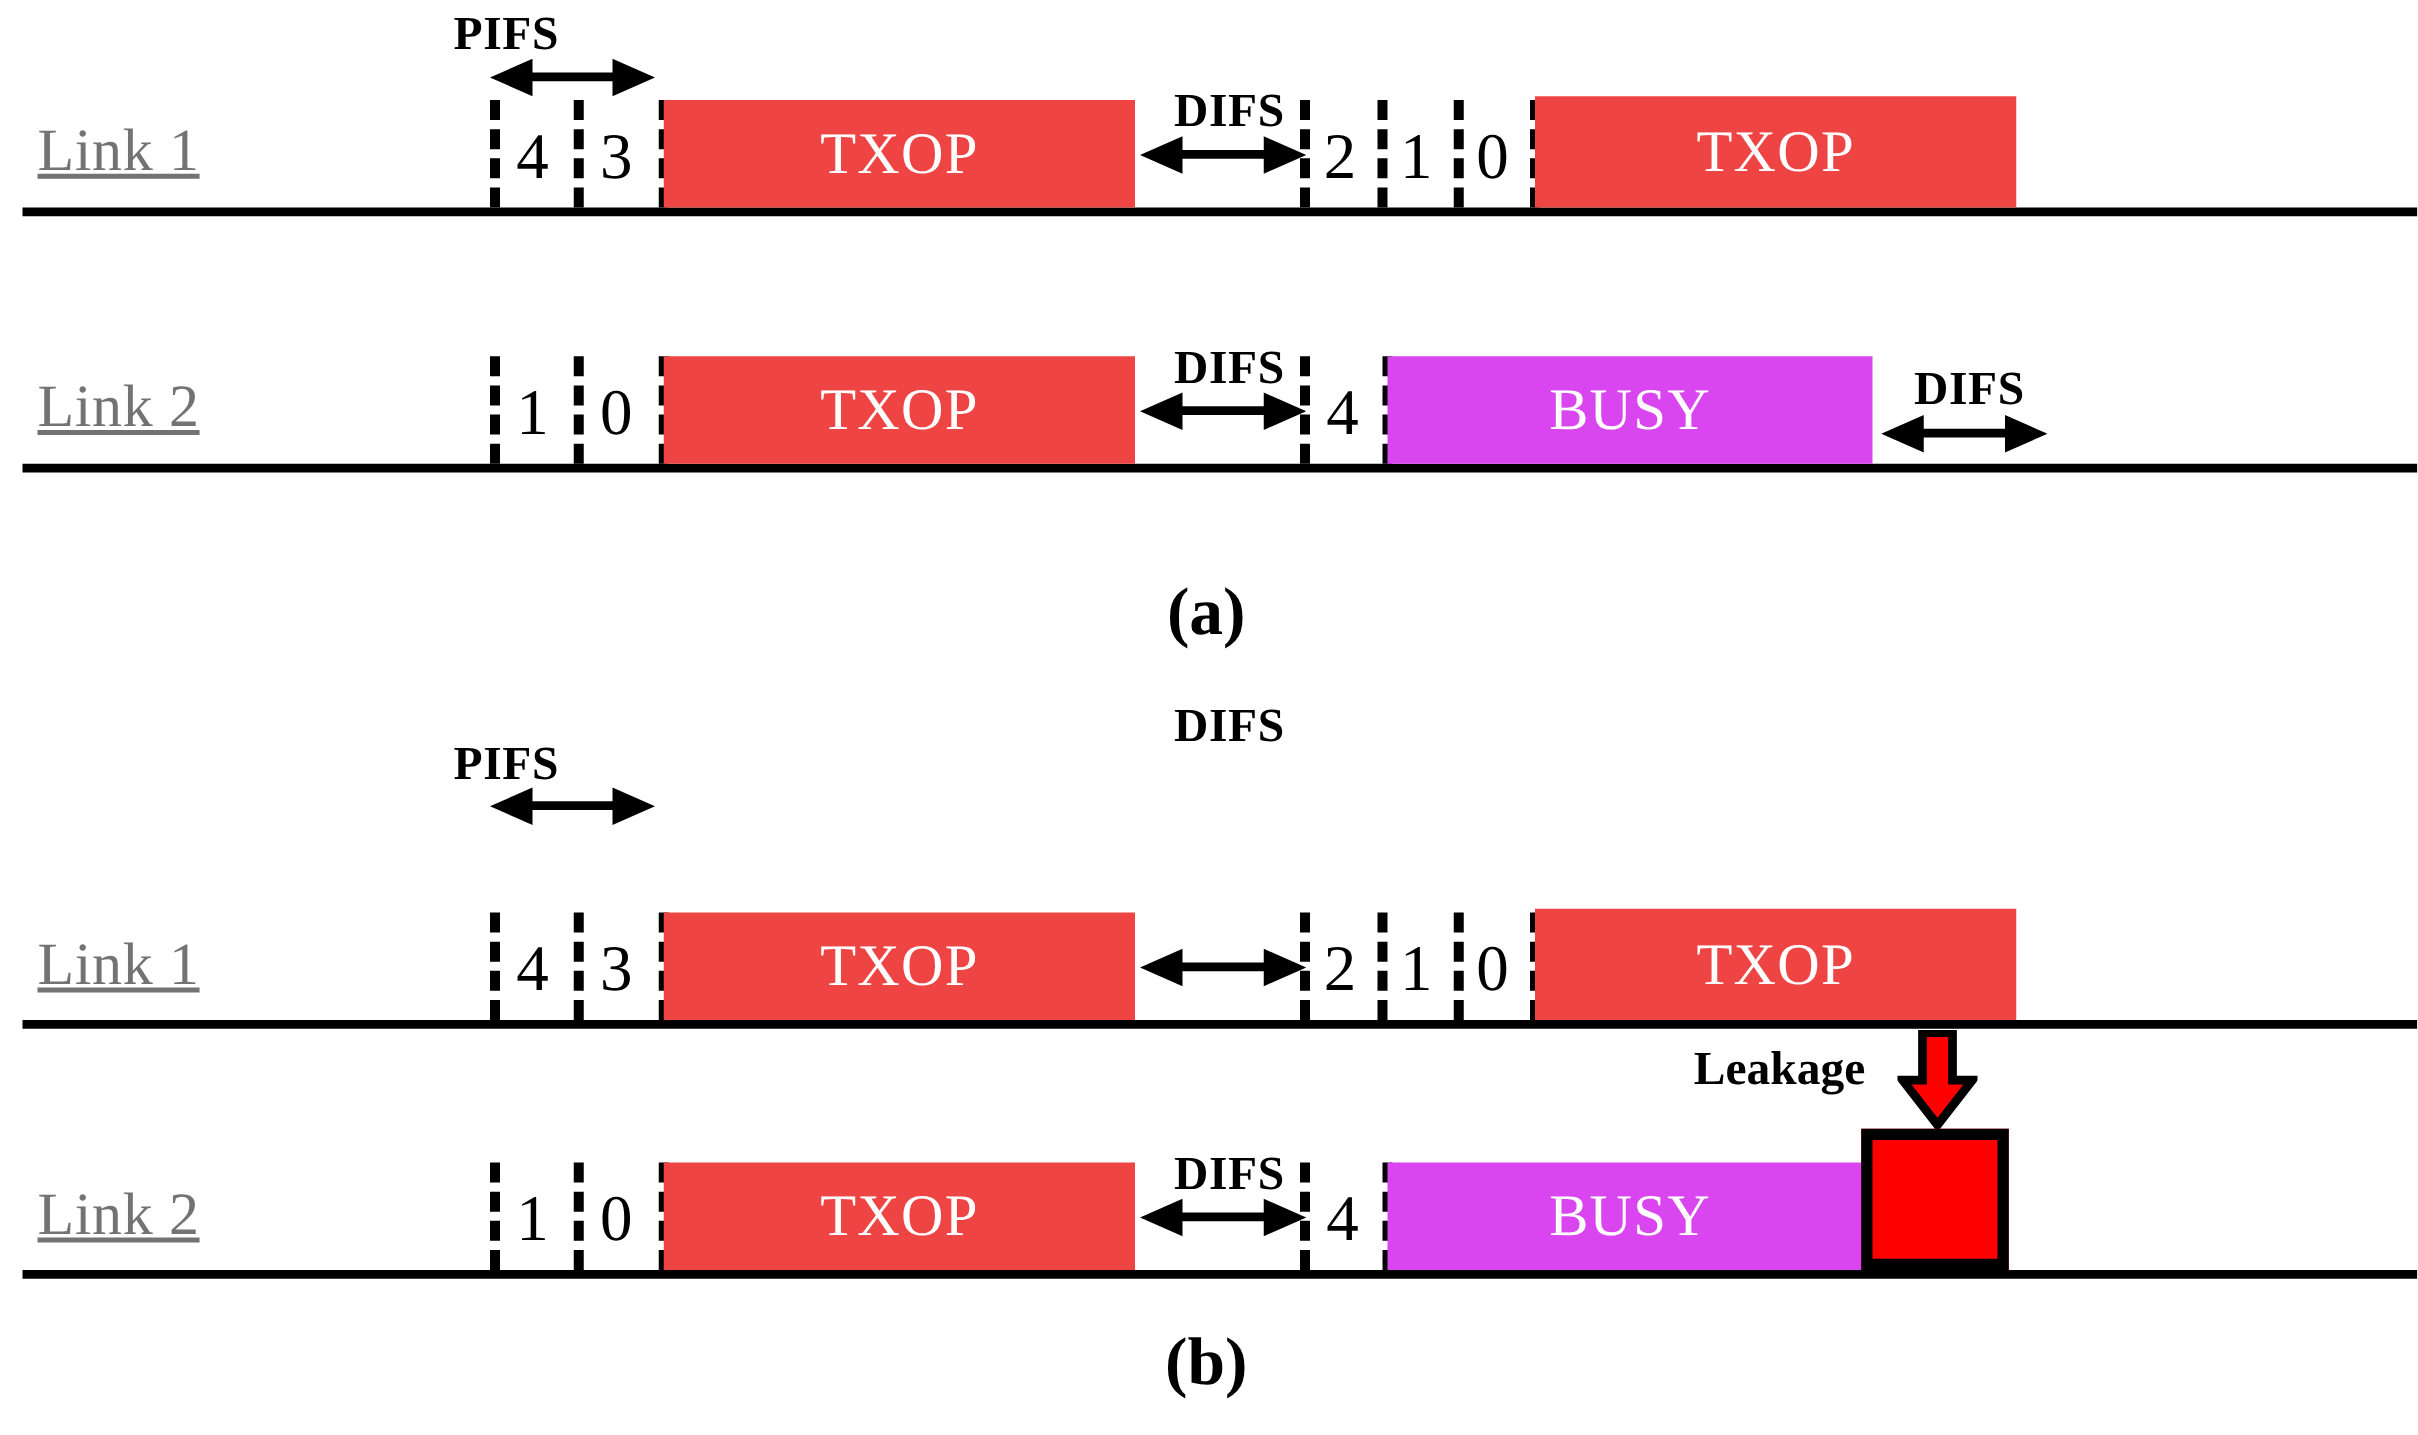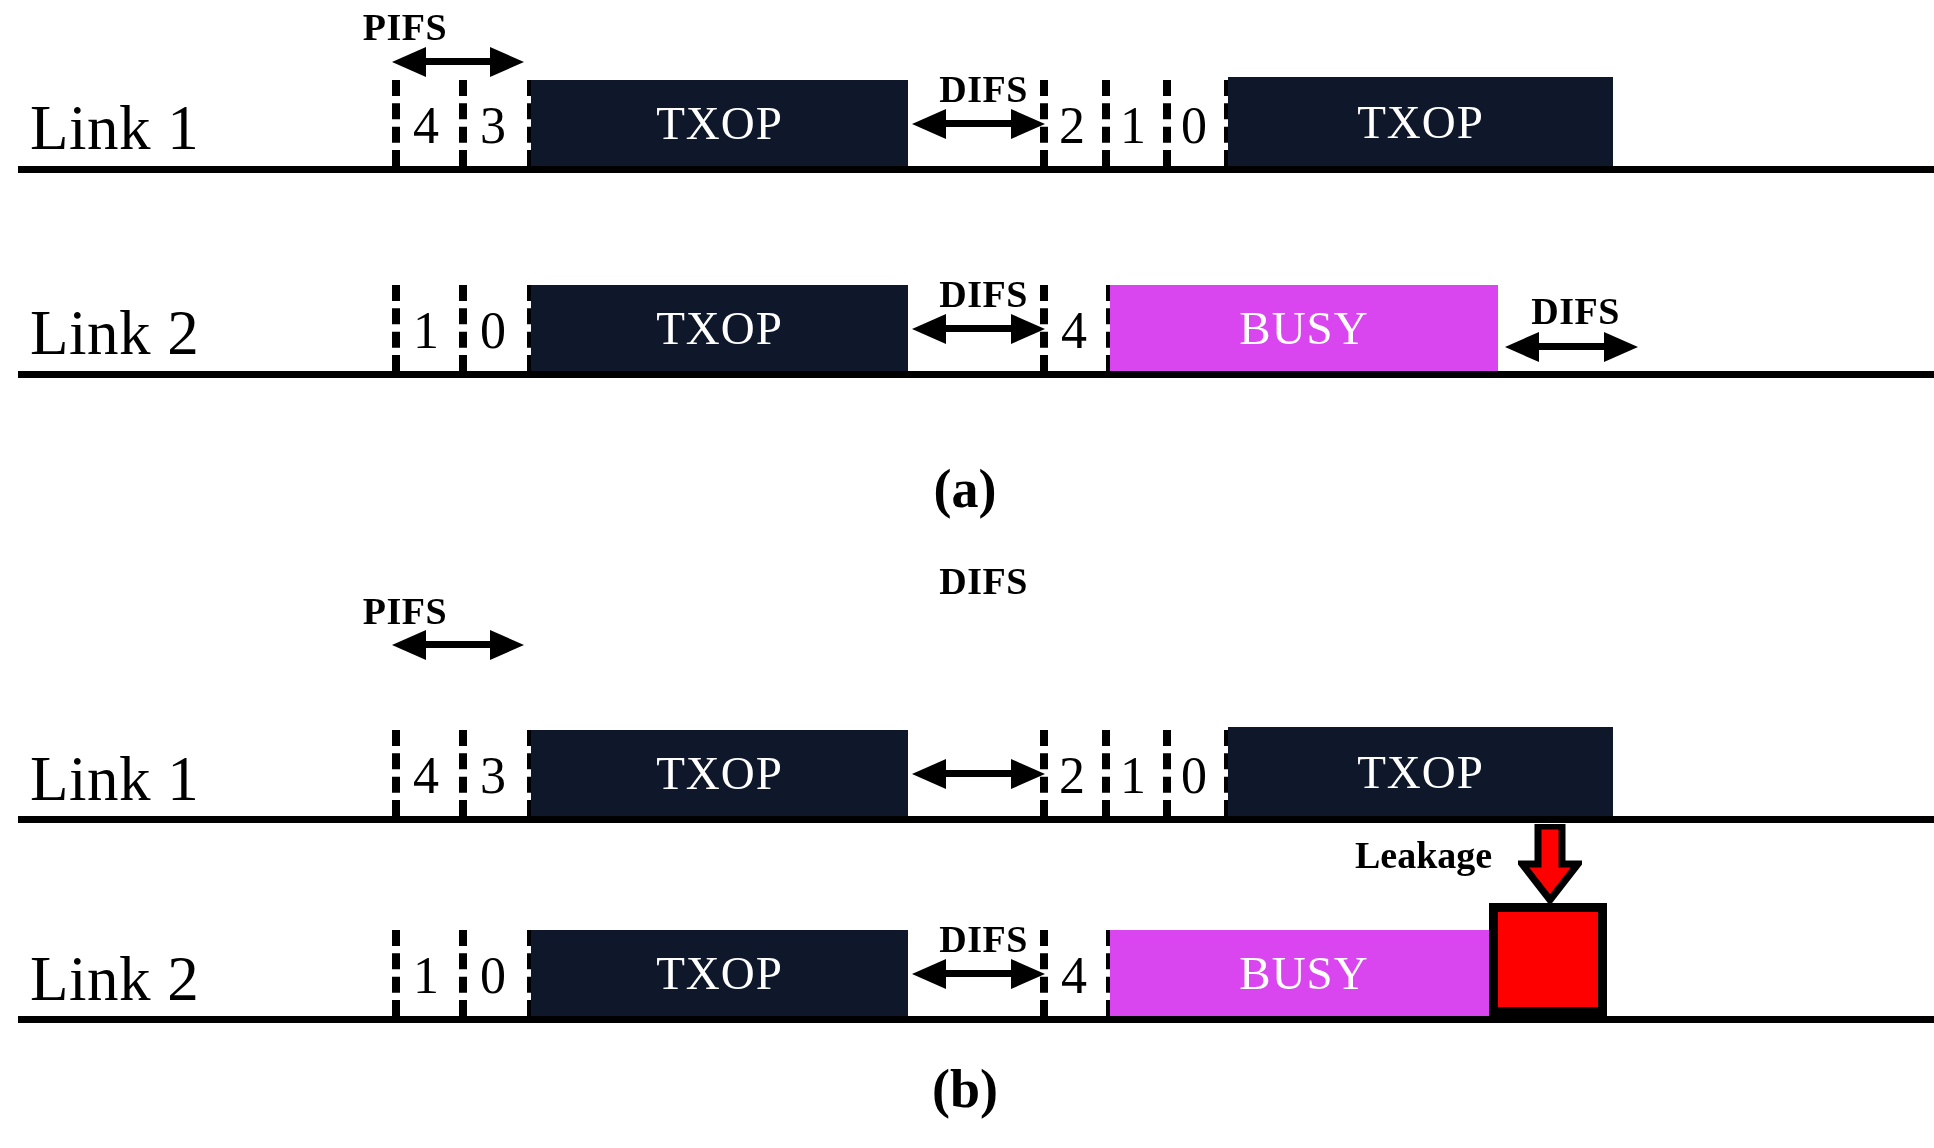--- a/index.html
+++ b/index.html
@@ -19,39 +19,40 @@
   
   .baseline {
     position: absolute;
     height: 7px;
     background: #000000;
   }
 
   
   .row-label {
     position: absolute;
-    font-size: 63px;
-    line-height: 1;
-    color: #000000;
+    font-size: 48px;
+    line-height: 1;
+    color: #737373;
     white-space: nowrap;
     letter-spacing: 0.5px;
+    text-decoration: underline;
   }
 
   
   .slot-box {
     position: absolute;
     display: flex;
     align-items: center;
     justify-content: center;
     color: #ffffff;
     font-size: 47px;
     letter-spacing: 1px;
     box-sizing: border-box;
   }
-  .slot-green { background: #0f172a; }
+  .slot-green { background: #ef4444; }
   .slot-red   { background: #d946ef; }
   .slot-leak  {
     background: #fe0000;
     border: 9px solid #000000;
   }
 
   
   .dashline {
     position: absolute;
     width: 0;

